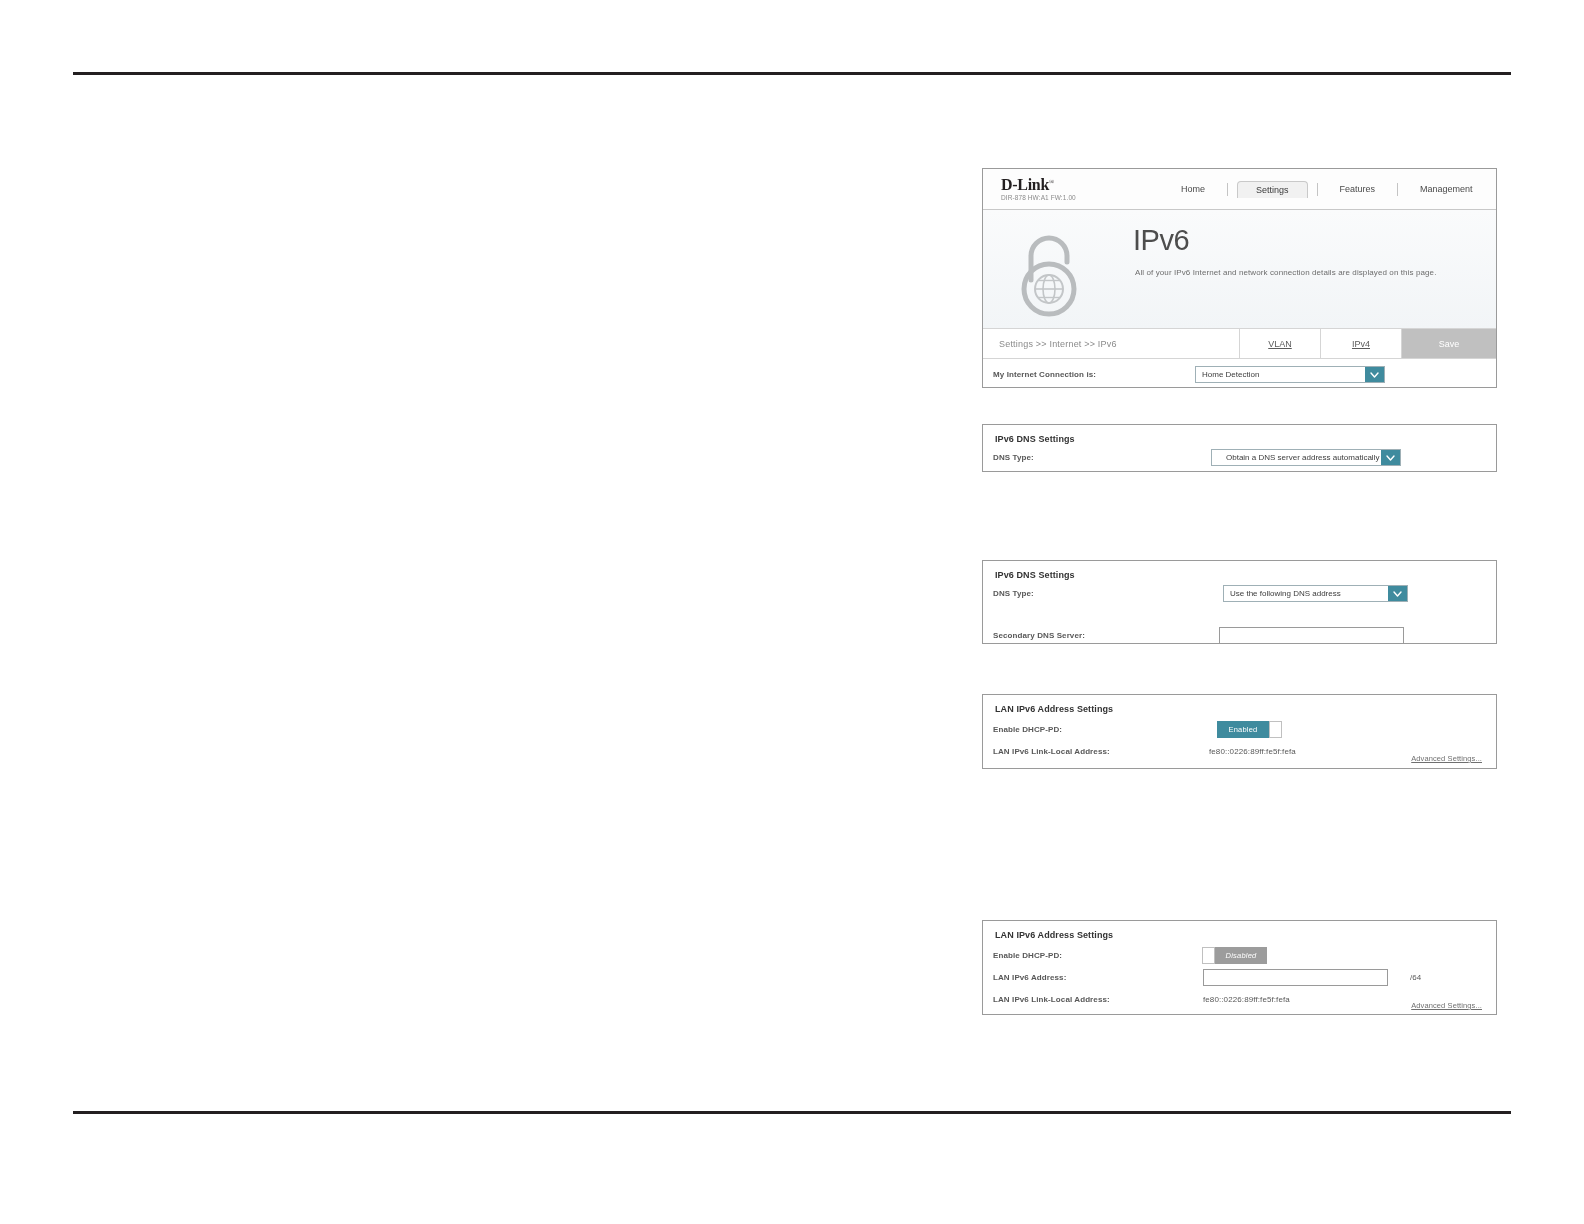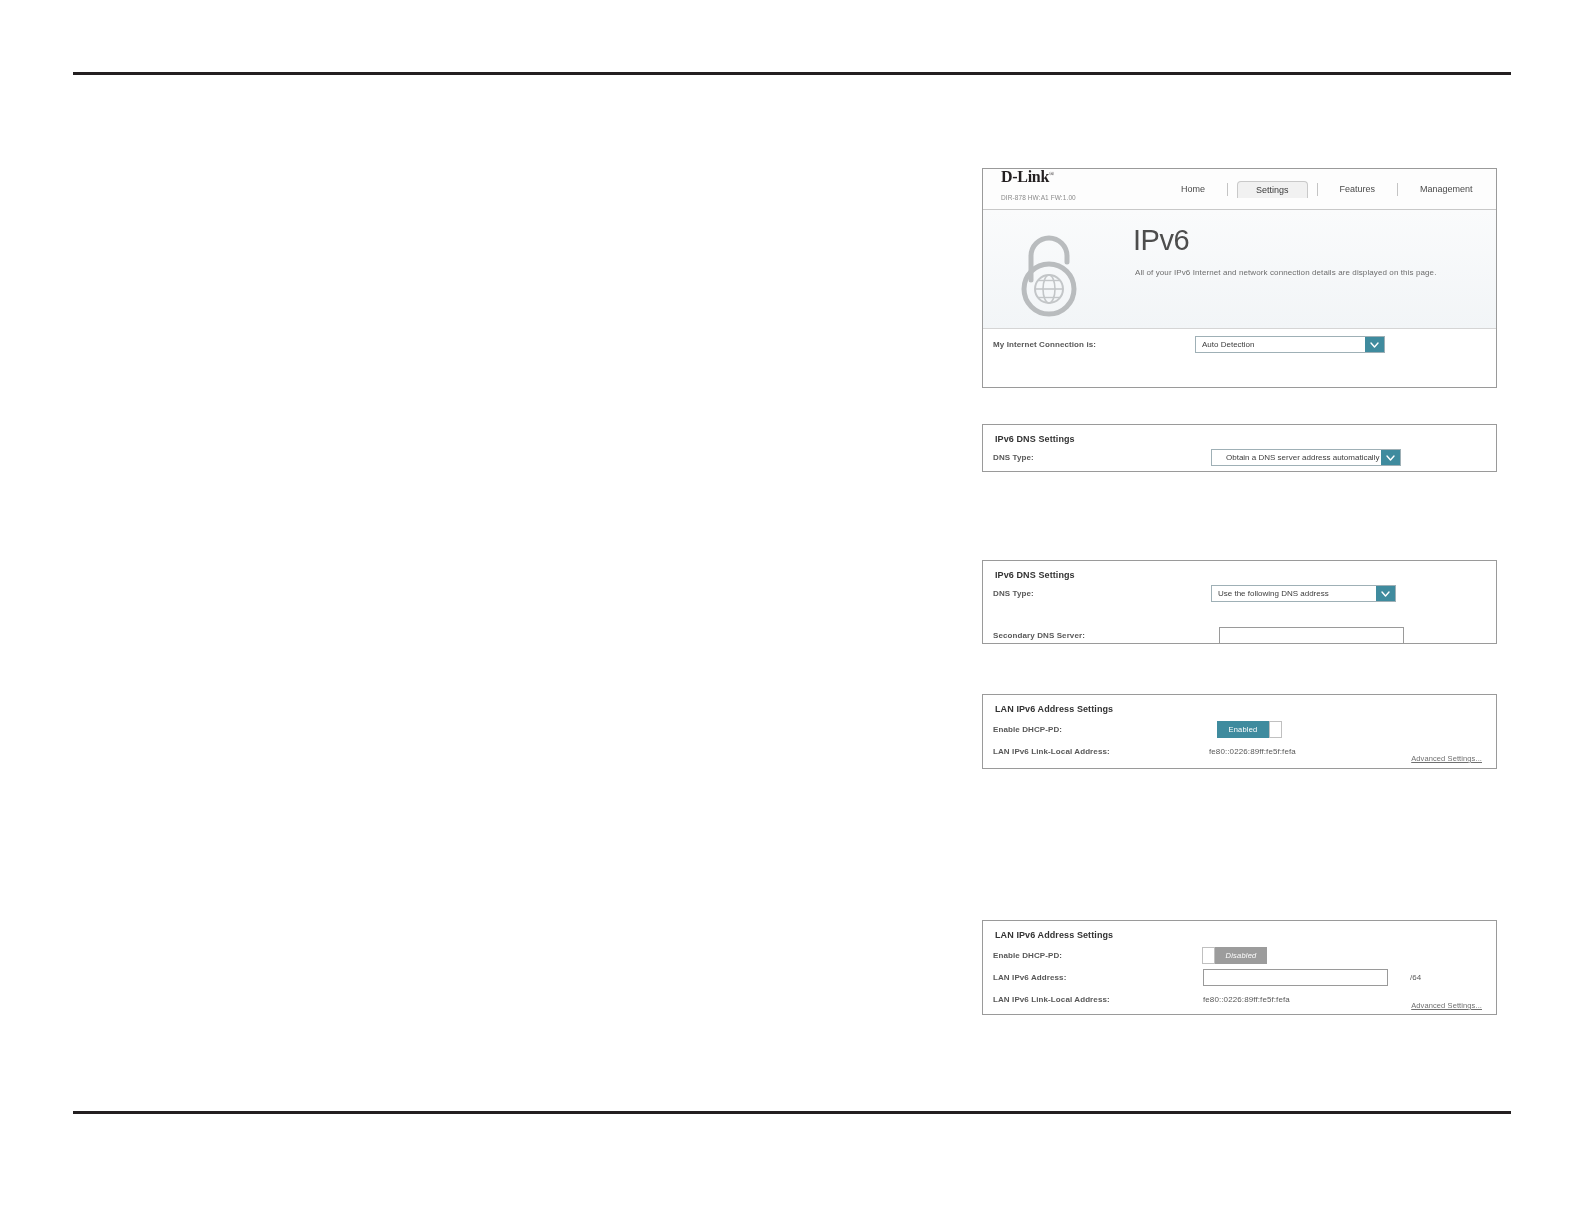--- a/index.html
+++ b/index.html
@@ -48,21 +48,21 @@
 
   .brandbar {
     position: relative;
     height: 40px;
     border-bottom: 1px solid #c8c8c8;
     background: #fdfdfd;
   }
   .dlink-logo {
     position: absolute;
     left: 18px;
-    top: 0;
+    top: 8px;
     font-family: "Liberation Serif", serif;
     font-weight: bold;
     font-size: 16px;
     letter-spacing: -0.3px;
     color: #231f20;
     line-height: 1;
   }
   .dlink-logo .tm {
     font-size: 7px;
     vertical-align: super;
@@ -333,26 +333,38 @@
         <ellipse cx="38" cy="57" rx="6" ry="14" fill="none" stroke="#c3c6c8" stroke-width="1.6"></ellipse>
         <line x1="24" y1="57" x2="52" y2="57" stroke="#c3c6c8" stroke-width="1.6"></line>
         <line x1="26.5" y1="48.5" x2="49.5" y2="48.5" stroke="#c3c6c8" stroke-width="1.4"></line>
         <line x1="26.5" y1="65.5" x2="49.5" y2="65.5" stroke="#c3c6c8" stroke-width="1.4"></line>
       </svg>
     </span>
     <div class="hero-title">IPv6</div>
     <div class="hero-sub">All of your IPv6 Internet and network connection details are displayed on this page.</div>
   </div>
 
+  <div class="crumbbar">
+    <div class="crumb">Settings &gt;&gt; Internet &gt;&gt; IPv6</div>
+    <div class="crumbtab">
+        <span>VLAN</span>
+      </div>
+    <div class="crumbtab">
+        <span>IPv4</span>
+      </div>
+    <div class="crumbtab save">
+        <span>Save</span>
+      </div>
+  </div>
 
   <div class="hero-form">
     <div class="frow" style="left:10px; top:7px; width:495px;">
       <div class="flabel" style="width:196px;">My Internet Connection is:</div>
       <div class="select" style="width:190px; margin-left:6px;">
-        <span class="seltext">Auto Detection</span>
+        <span class="seltext">Home Detection</span>
         <span class="selarrow">
           <svg width="9" height="6" viewBox="0 0 9 6">
               <path d="M1 1 L4.5 5 L8 1" fill="none" stroke="#ffffff" stroke-width="1.4" stroke-linecap="round" stroke-linejoin="round"></path>
             </svg>
         </span>
       </div>
     </div>
   </div>
 </div>
 
@@ -370,21 +382,21 @@
       </span>
     </div>
   </div>
 </div>
 
 <div class="panel" id="panel-dns-man">
   <div class="panel-title">IPv6 DNS Settings</div>
 
   <div class="frow" style="left:10px; top:24px; width:495px;">
     <div class="flabel" style="width:212px;">DNS Type:</div>
-    <div class="select" style="width:185px; margin-left:6px;">
+    <div class="select" style="width:185px; margin-left:18px;">
       <span class="seltext">Use the following DNS address</span>
       <span class="selarrow">
         <svg width="9" height="6" viewBox="0 0 9 6">
             <path d="M1 1 L4.5 5 L8 1" fill="none" stroke="#ffffff" stroke-width="1.4" stroke-linecap="round" stroke-linejoin="round"></path>
           </svg>
       </span>
     </div>
   </div>
 
 

